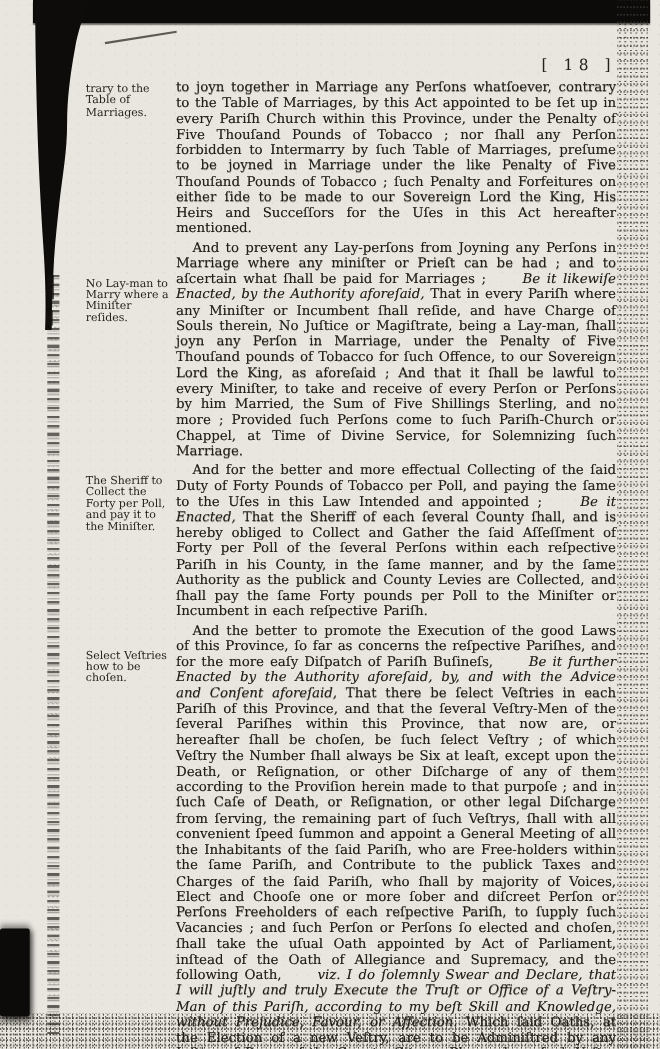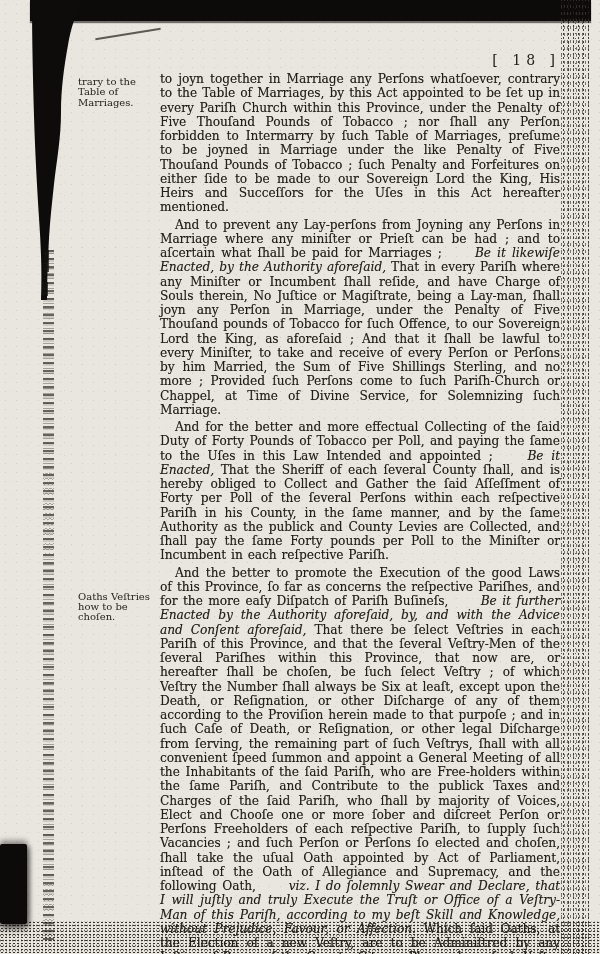--- a/index.html
+++ b/index.html
@@ -118,22 +118,24 @@
 <div class="art-bl-blob"></div>
 
 <div class="page-number">[ 18 ]</div>
 
 <div class="content" id="paragraphs">
     <div class="para-row">
       <div class="margin-note note-0">trary to the Table of Marriages.</div>
       <p class="para-text"><span>to joyn together in Marriage any Perſons whatſoever, contrary to the Table of Marriages, by this Act appointed to be ſet up in every Pariſh Church within this Province, under the Penalty of Five Thouſand Pounds of Tobacco ;  nor ſhall any Perſon forbidden to Intermarry by ſuch Table of Marriages, preſume to be joyned in Marriage under the like Penalty of Five Thouſand Pounds of Tobacco ;  ſuch Penalty and Forfeitures on either ſide to be made to our Sovereign Lord the King, His Heirs and Succeſſors for the Uſes in this Act hereafter mentioned.</span></p>
     </div>
     <div class="para-row indent">
+      <div class="margin-note note-1">No Lay-man to Marry where a Miniſter reſides.</div>
       <p class="para-text"><span>And to prevent any Lay-perſons from Joyning any Perſons in Marriage where any miniſter or Prieſt can be had ;  and to aſcertain what ſhall be paid for Marriages ;  </span><span class="it">Be it likewiſe Enacted, by the Authority aforeſaid,</span><span> That in every Pariſh where any Miniſter or Incumbent ſhall reſide, and have Charge of Souls therein, No Juſtice or Magiſtrate, being a Lay-man, ſhall joyn any Perſon in Marriage, under the Penalty of Five Thouſand pounds of Tobacco for ſuch Offence, to our Sovereign Lord the King, as aforeſaid ;  And that it ſhall be lawful to every Miniſter, to take and receive of every Perſon or Perſons by him Married, the Sum of Five Shillings Sterling, and no more ;  Provided ſuch Perſons come to ſuch Pariſh-Church or Chappel, at Time of Divine Service, for Solemnizing ſuch Marriage.</span></p>
     </div>
     <div class="para-row indent">
+      <div class="margin-note note-2">The Sheriff to Collect the Forty per Poll, and pay it to the Miniſter.</div>
       <p class="para-text"><span>And for the better and more effectual Collecting of the ſaid Duty of Forty Pounds of Tobacco per Poll, and paying the ſame to the Uſes in this Law Intended and appointed ;  </span><span class="it">Be it Enacted,</span><span> That the Sheriff of each ſeveral County ſhall, and is hereby obliged to Collect and Gather the ſaid Aſſeſſment of Forty per Poll of the ſeveral Perſons within each reſpective Pariſh in his County, in the ſame manner, and by the ſame Authority as the publick and County Levies are Collected, and ſhall pay the ſame Forty pounds per Poll to the Miniſter or Incumbent in each reſpective Pariſh.</span></p>
     </div>
     <div class="para-row indent">
-      <div class="margin-note note-3">Oaths Veſtries how to be choſen.</div>
+      <div class="margin-note note-3">Select Veſtries how to be choſen.</div>
       <p class="para-text"><span>And the better to promote the Execution of the good Laws of this Province, ſo far as concerns the reſpective Pariſhes, and for the more eaſy Diſpatch of Pariſh Buſineſs, </span><span class="it">Be it further Enacted by the Authority aforeſaid, by, and with the Advice and Conſent aforeſaid,</span><span> That there be ſelect Veſtries in each Pariſh of this Province, and that the ſeveral Veſtry-Men of the ſeveral Pariſhes within this Province, that now are, or hereafter ſhall be choſen, be ſuch ſelect Veſtry ;  of which Veſtry the Number ſhall always be Six at leaſt, except upon the Death, or Reſignation, or other Diſcharge of any of them according to the Proviſion herein made to that purpoſe ;  and in ſuch Caſe of Death, or Reſignation, or other legal Diſcharge from ſerving, the remaining part of ſuch Veſtrys, ſhall with all convenient ſpeed ſummon and appoint a General Meeting of all the Inhabitants of the ſaid Pariſh, who are Free-holders within the ſame Pariſh, and Contribute to the publick Taxes and Charges of the ſaid Pariſh, who ſhall by majority of Voices, Elect and Chooſe one or more ſober and diſcreet Perſon or Perſons Freeholders of each reſpective Pariſh, to ſupply ſuch Vacancies ;  and ſuch Perſon or Perſons ſo elected and choſen, ſhall take the uſual Oath appointed by Act of Parliament, inſtead of the Oath of Allegiance and Supremacy, and the following Oath, </span><span class="it">viz. I do ſolemnly Swear and Declare, that I will juſtly and truly Execute the Truſt or Office of a Veſtry-Man of this Pariſh, according to my beſt Skill and Knowledge, without Prejudice, Favour, or Affection.</span><span>  Which ſaid Oaths, at the Election of a new Veſtry, are to be Adminiſtred by any Juſtice of Peace of the County, City, or Place where ſuch Veſtry is, who is hereby Required and Impowered to Adminiſter the ſame ;  and upon Elections afterwards, either by a Juſtice of Peace, as aforeſaid,</span></p>
     </div>
   </div>
 
 </body></html>

